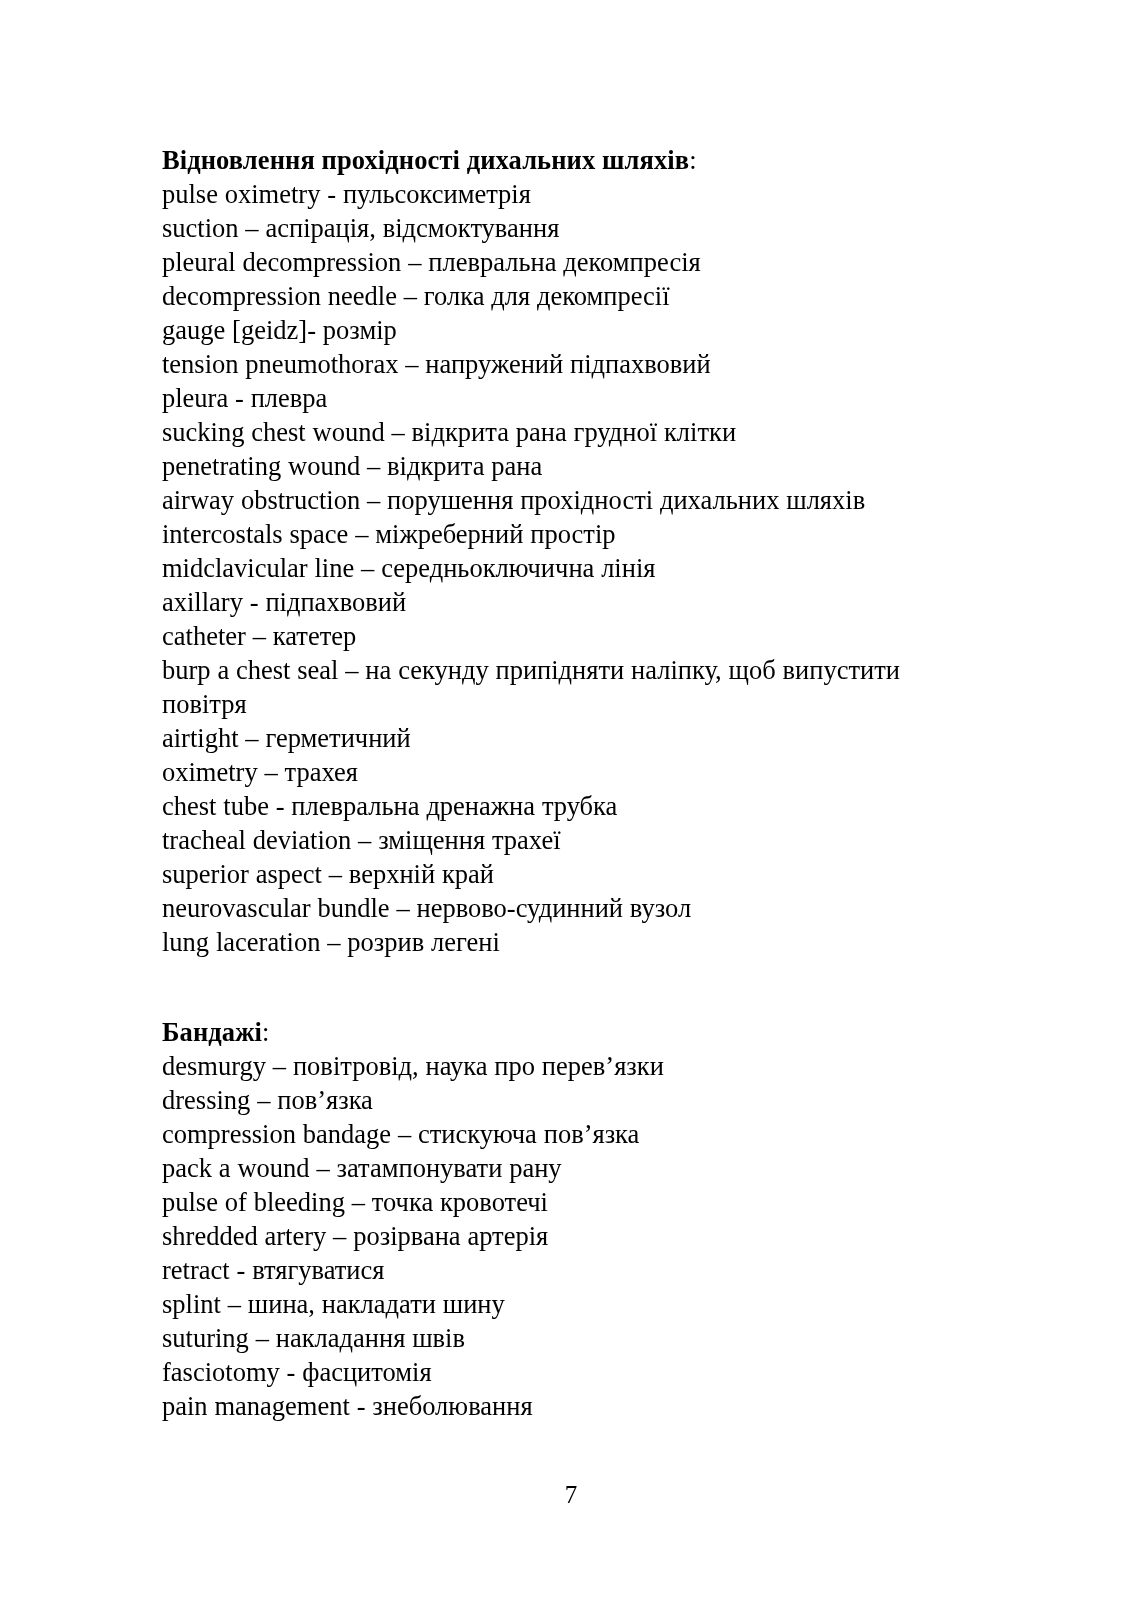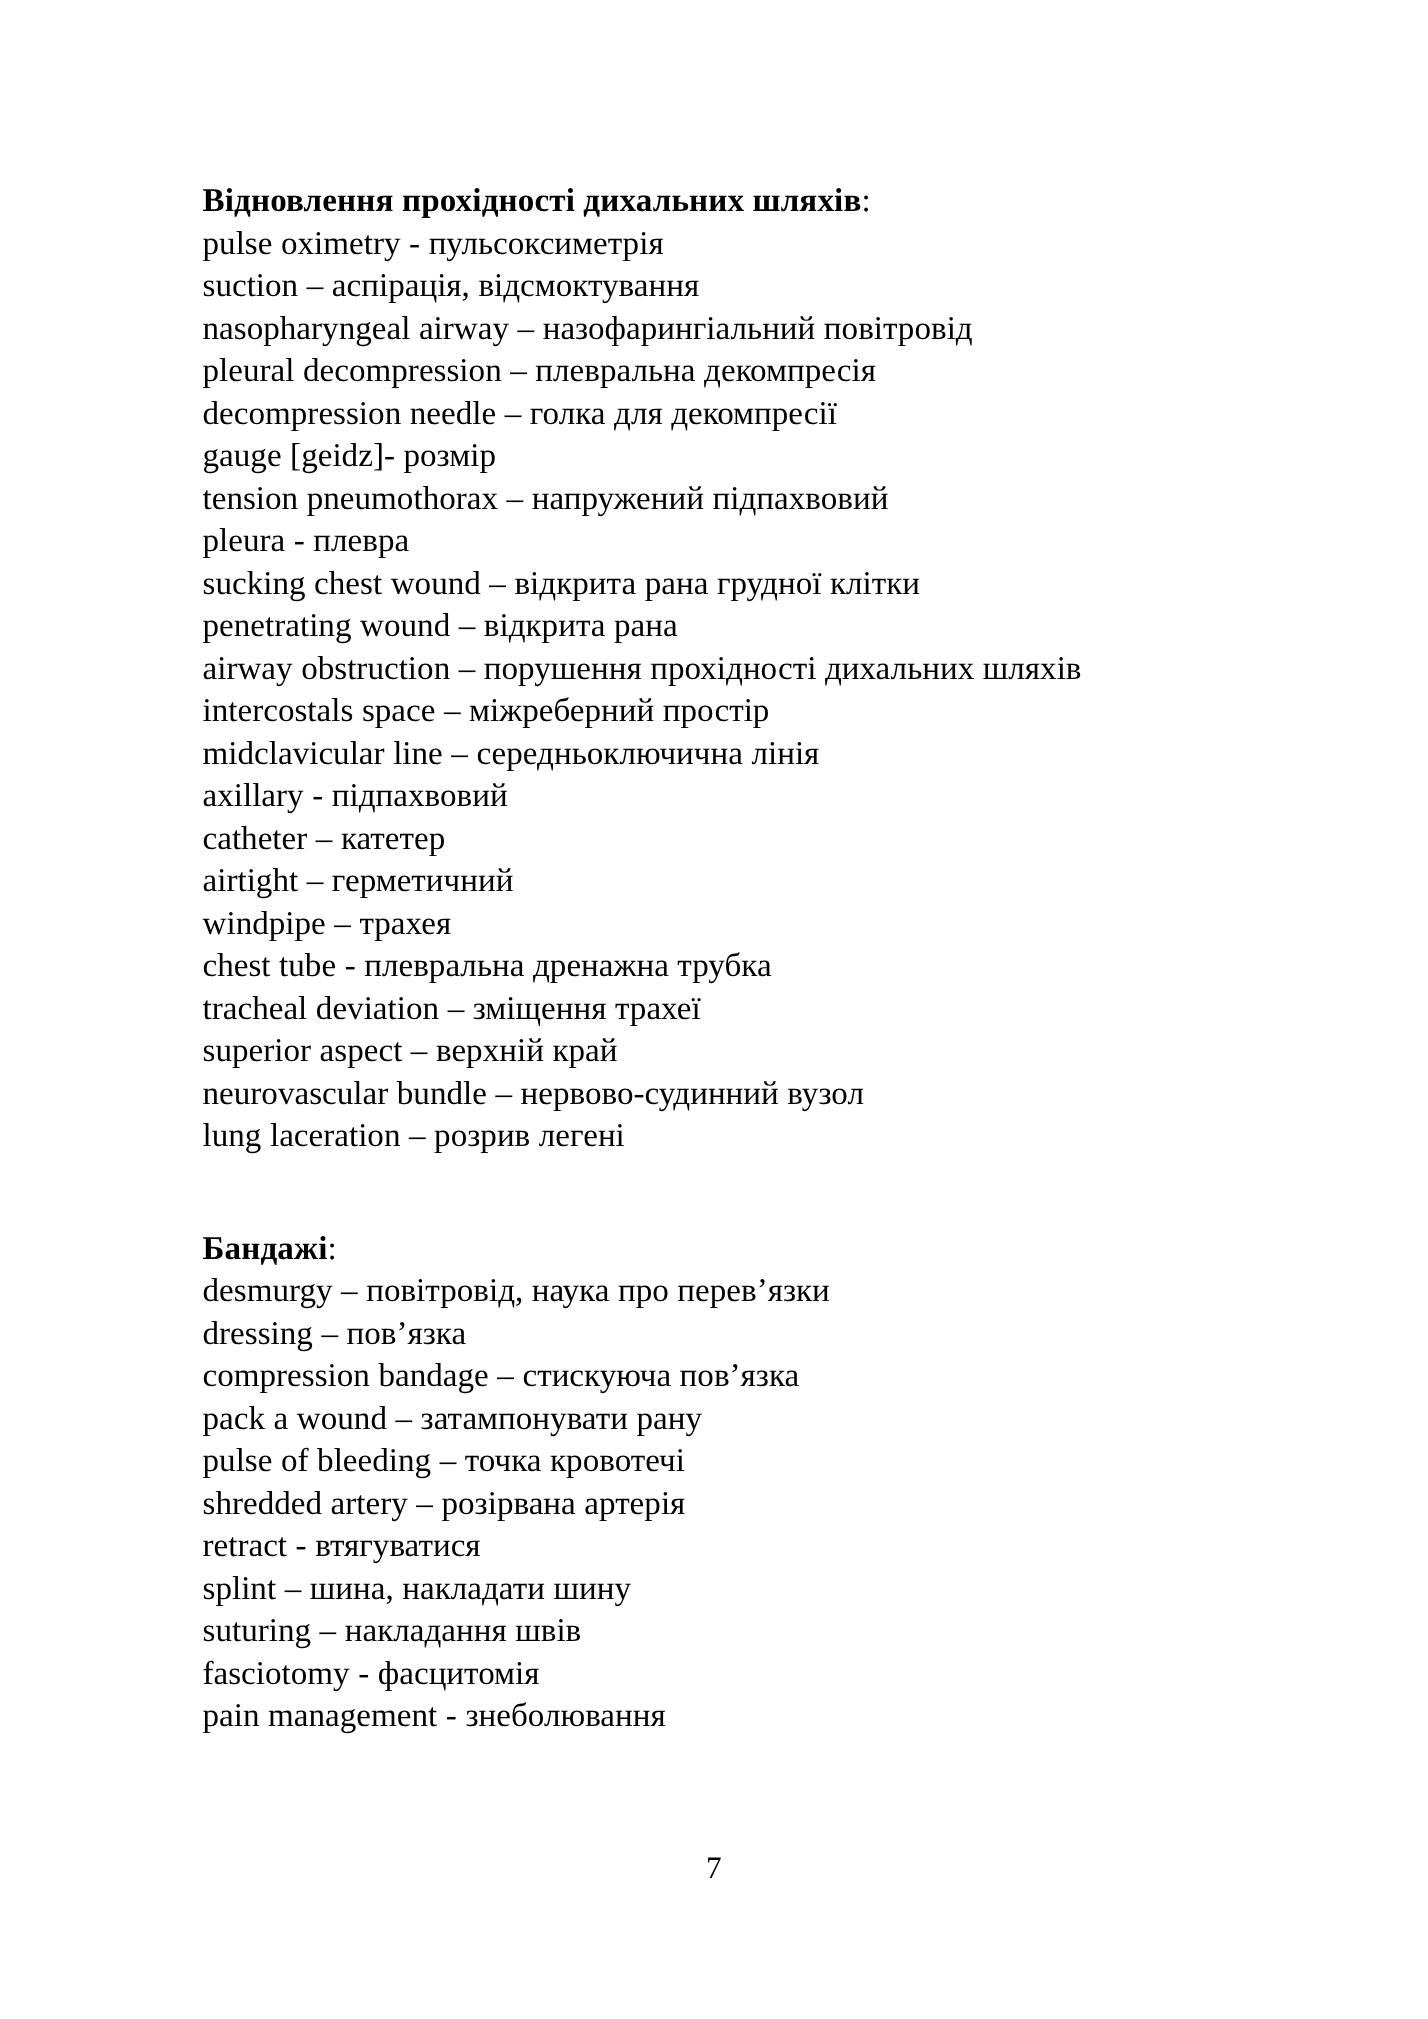--- a/index.html
+++ b/index.html
@@ -72,35 +72,35 @@
 <body>
 
 <div class="page">
   <div class="content">
 
     <section class="section">
       <h2 class="section-heading"><span>Відновлення прохідності дихальних шляхів</span><span class="heading-tail">:</span></h2>
       <ul class="entry-list">
         <li class="entry">pulse oximetry - пульсоксиметрія</li>
         <li class="entry">suction – аспірація, відсмоктування</li>
-        <li class="entry">nasopharyngeal airway – назофарингіальний повітровід</li>
         <li class="entry">pleural decompression – плевральна декомпресія</li>
         <li class="entry">decompression needle – голка для декомпресії</li>
         <li class="entry">gauge [geidz]- розмір</li>
         <li class="entry">tension pneumothorax – напружений підпахвовий</li>
         <li class="entry">pleura - плевра</li>
         <li class="entry">sucking chest wound – відкрита рана грудної клітки</li>
         <li class="entry">penetrating wound – відкрита рана</li>
         <li class="entry">airway obstruction – порушення прохідності дихальних шляхів</li>
         <li class="entry">intercostals space – міжреберний простір</li>
         <li class="entry">midclavicular line – середньоключична лінія</li>
         <li class="entry">axillary - підпахвовий</li>
         <li class="entry">catheter – катетер</li>
+        <li class="entry">burp a chest seal – на секунду припідняти наліпку, щоб випустити повітря</li>
         <li class="entry">airtight – герметичний</li>
-        <li class="entry">windpipe – трахея</li>
+        <li class="entry">oximetry – трахея</li>
         <li class="entry">chest tube - плевральна дренажна трубка</li>
         <li class="entry">tracheal deviation – зміщення трахеї</li>
         <li class="entry">superior aspect – верхній край</li>
         <li class="entry">neurovascular bundle – нервово-судинний вузол</li>
         <li class="entry">lung laceration – розрив легені</li>
       </ul>
     </section>
 
     <section class="section">
       <h2 class="section-heading"><span>Бандажі</span><span class="heading-tail">:</span></h2>

